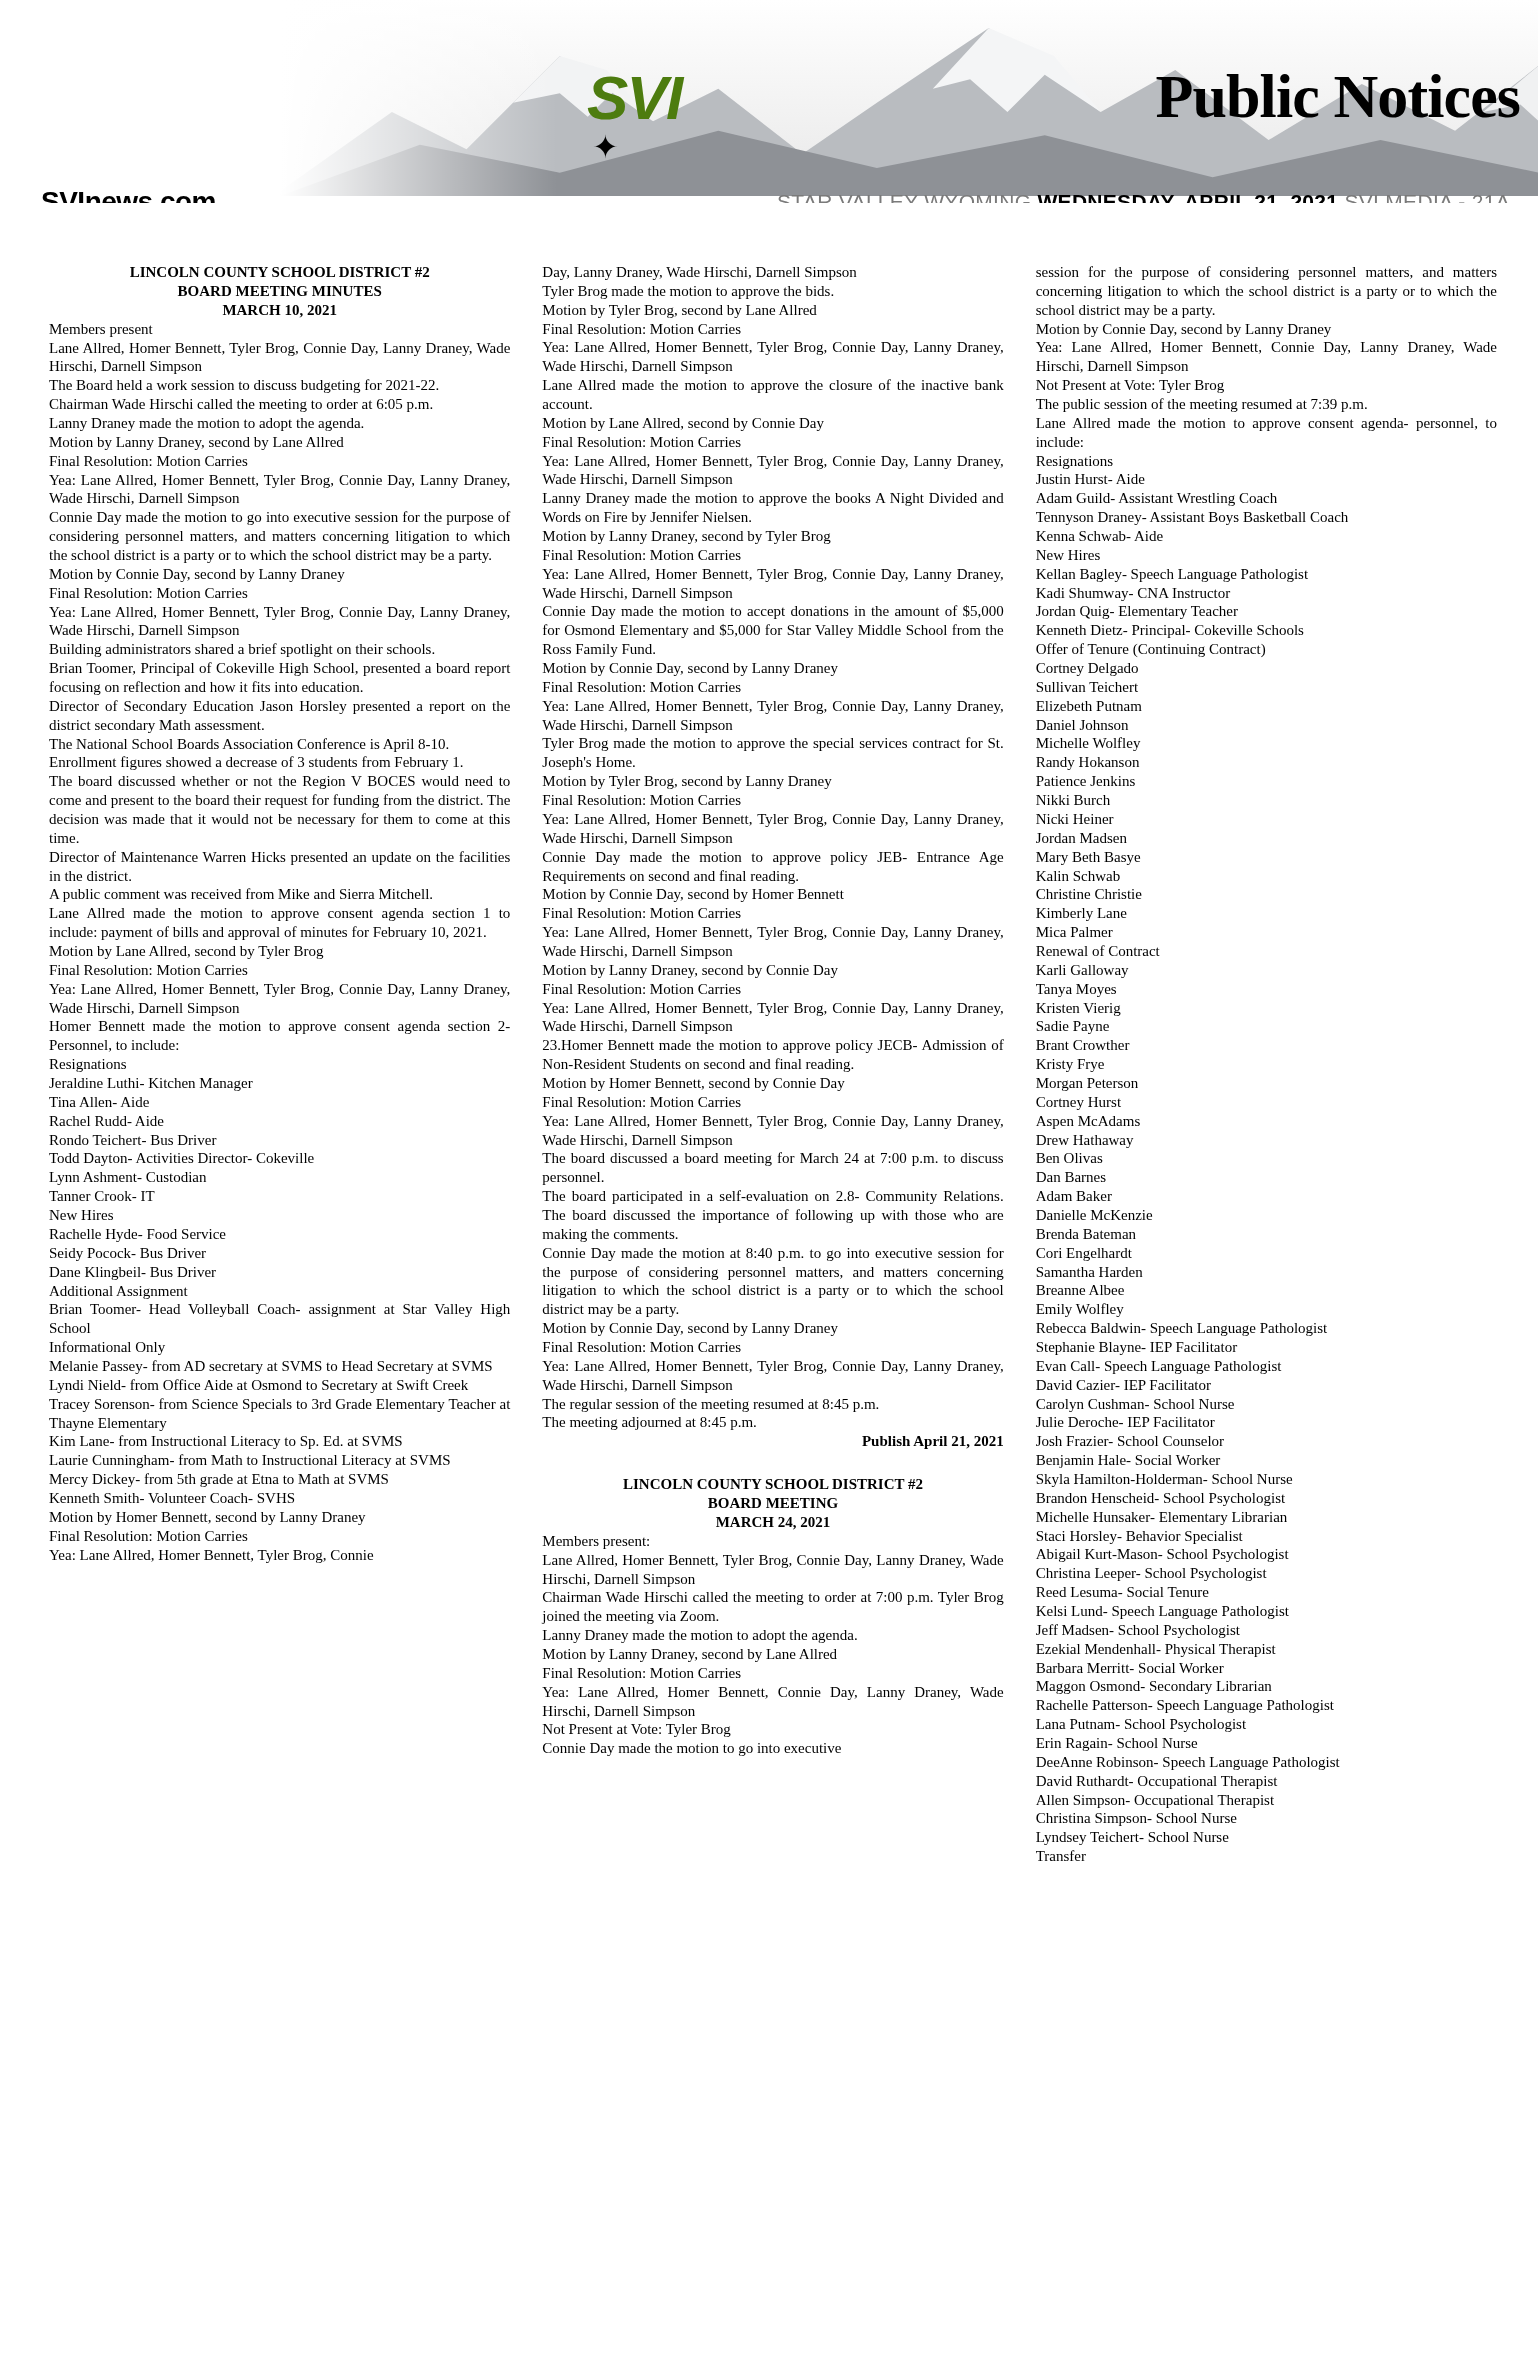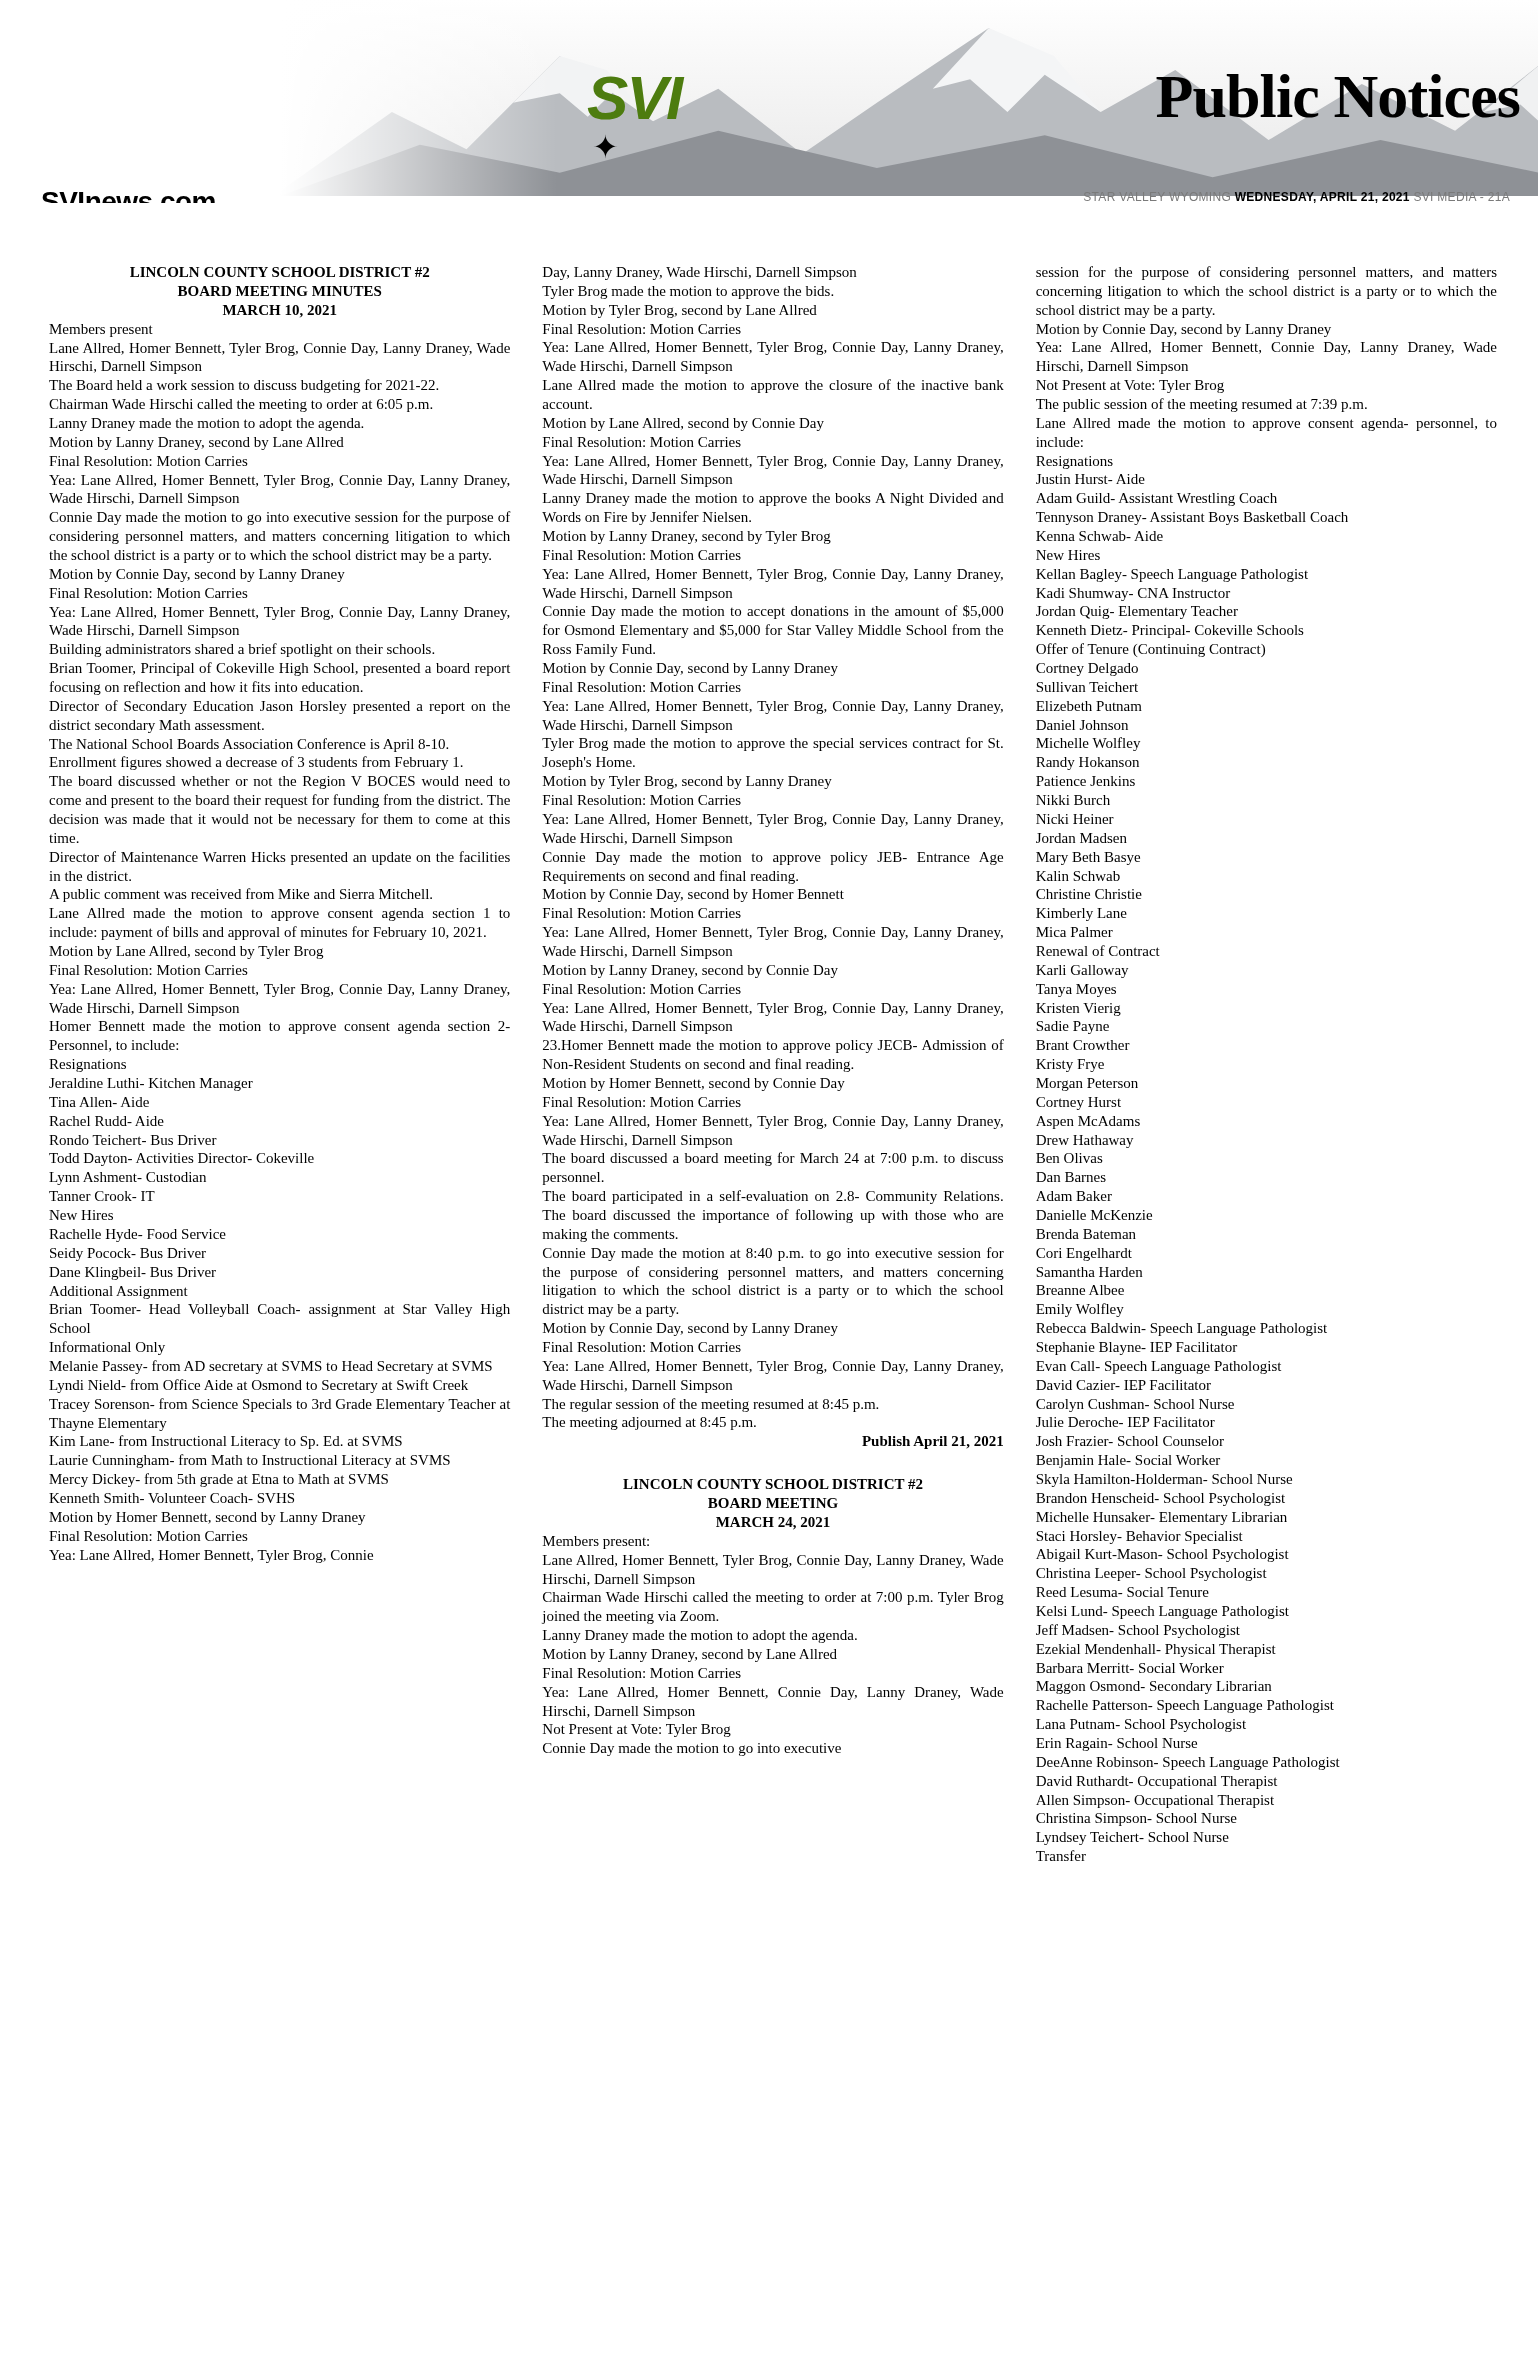--- a/index.html
+++ b/index.html
@@ -70,21 +70,21 @@
     font-weight: bold;
     font-size: 28px;
     letter-spacing: -0.5px;
     color: #000;
   }
   .dateline {
     position: absolute;
     right: 28px;
     top: 190px;
     font-family: "Liberation Sans", sans-serif;
-    font-size: 12px;
+    font-size: 21px;
     letter-spacing: 0.3px;
     color: #000;
     white-space: nowrap;
   }
   .dateline .grey { color: #7a7a7a; }
   .dateline .dark { color: #000; font-weight: bold; }
 
   
   .columns {
     position: absolute;

